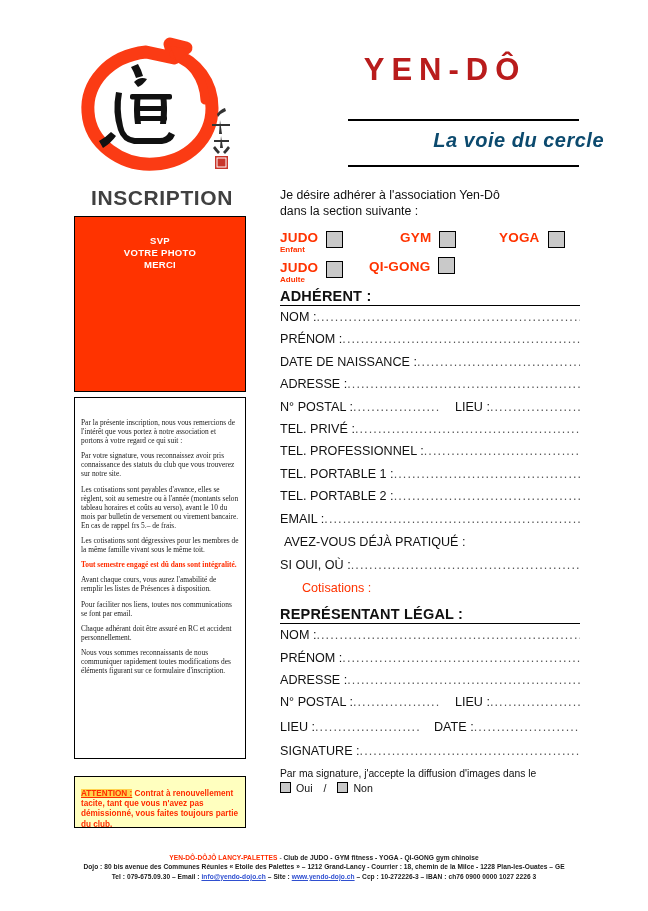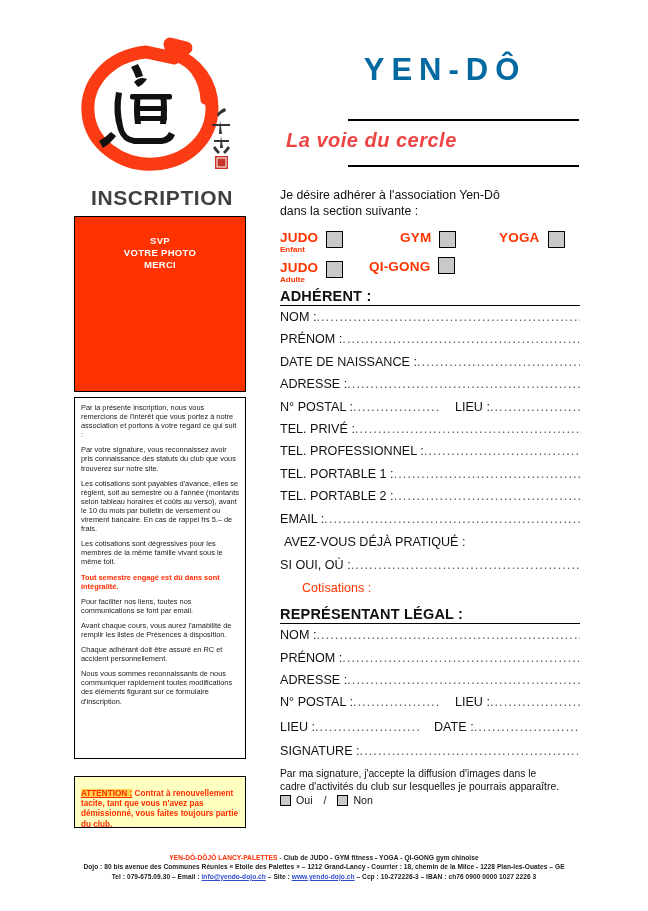--- a/index.html
+++ b/index.html
@@ -66,22 +66,23 @@
 
   
   .terms-box {
     position: absolute;
     left: 74px;
     top: 397px;
     width: 172px;
     height: 362px;
     border: 1px solid #000000;
     box-sizing: border-box;
-    padding: 5px 6px 4px 6px;
+    padding: 20px 6px 4px 6px;
     background: #ffffff;
+    font-family: Liberation Serif, serif;
   }
   .terms-p {
     font-size: 7.4px;
     line-height: 9.1px;
     color: #1a1a1a;
     margin: 0 0 6px 0;
     text-align: left;
   }
   .terms-p.red {
     color: #FF2D00;
@@ -118,41 +119,41 @@
 
   
   .brand-title {
     position: absolute;
     left: 286px;
     top: 52px;
     width: 318px;
     text-align: center;
     font-size: 31px;
     font-weight: bold;
-    color: #0369a1;
+    color: #b91c1c;
     letter-spacing: 7px;
   }
   .brand-rule-top {
     position: absolute;
     left: 348px;
     top: 119px;
     width: 231px;
     height: 1.5px;
     background: #000000;
   }
   .brand-sub {
     position: absolute;
     left: 286px;
     top: 129px;
     width: 318px;
-    text-align: left;
+    text-align: right;
     font-size: 20px;
     font-weight: bold;
     font-style: italic;
-    color: #ef4444;
+    color: #0c4a6e;
     letter-spacing: 0.5px;
   }
   .brand-rule-bot {
     position: absolute;
     left: 348px;
     top: 165px;
     width: 231px;
     height: 1.5px;
     background: #000000;
   }
@@ -346,22 +347,22 @@
       <div>MERCI</div>
     </div>
   </div>
 
   <div class="terms-box">
     <p class="terms-p">Par la présente inscription, nous vous remercions de l'intérêt que vous portez à notre association et portons à votre regard ce qui suit :</p>
     <p class="terms-p">Par votre signature, vous reconnaissez avoir pris connaissance des statuts du club que vous trouverez sur notre site.</p>
     <p class="terms-p">Les cotisations sont payables d'avance, elles se règlent, soit au semestre ou à l'année (montants selon tableau horaires et coûts au verso), avant le 10 du mois par bulletin de versement ou virement bancaire. En cas de rappel frs 5.– de frais.</p>
     <p class="terms-p">Les cotisations sont dégressives pour les membres de la même famille vivant sous le même toit.</p>
     <p class="terms-p red-bold">Tout semestre engagé est dû dans sont intégralité.</p>
+    <p class="terms-p">Avant chaque cours, vous aurez l'amabilité de remplir les listes de Présences à disposition.</p>
     <p class="terms-p">Pour faciliter nos liens, toutes nos communications se font par email.</p>
-    <p class="terms-p">Avant chaque cours, vous aurez l'amabilité de remplir les listes de Présences à disposition.</p>
     <p class="terms-p">Chaque adhérant doit être assuré en RC et accident personnellement.</p>
     <p class="terms-p">Nous vous sommes reconnaissants de nous communiquer rapidement toutes modifications des éléments figurant sur ce formulaire d'inscription.</p>
   </div>
 
   <div class="attention-box">
     <div class="attention-text"><span class="attention-lead">ATTENTION :</span><span> Contrat à renouvellement tacite, tant que vous n'avez pas démissionné, vous faites toujours partie du club.</span></div>
   </div>
 
   <div class="brand-title">YEN-DÔ</div>
   <div class="brand-rule-top"></div>
@@ -509,21 +510,20 @@
       <span class="field-label">DATE :</span>
       <span class="dots">........................</span>
     </div>
     <div class="field-row">
       <span class="field-label">SIGNATURE :</span>
       <span class="dots">.........................................................................</span>
     </div>
 
     <div class="consent">
       <div>Par ma signature, j'accepte la diffusion d'images dans le</div>
-      <div>cadre d'activités du club sur lesquelles je pourrais apparaître.</div>
     </div>
     <div class="consent-choices">
       <span class="cbox sm"></span>
       <span>Oui</span>
       <span class="consent-slash">/</span>
       <span class="cbox sm"></span>
       <span>Non</span>
     </div>
 
   </div>

